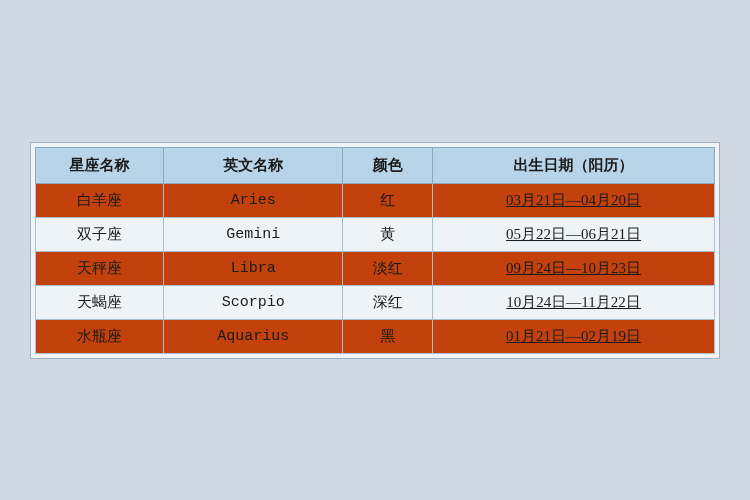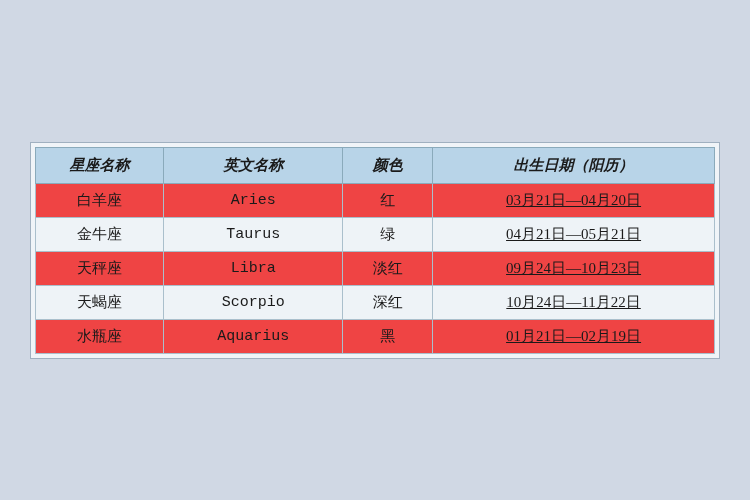--- a/index.html
+++ b/index.html
@@ -30,30 +30,29 @@
     }
 
     thead tr th {
       background-color: #b8d4e8;
       border: 1px solid #8aaabb;
       padding: 8px 12px;
       text-align: center;
       font-size: 15px;
       font-weight: bold;
       color: #1a1a1a;
-      font-style: italic;
     }
 
     tbody tr td {
       border: 1px solid #aabfcc;
       padding: 7px 12px;
       text-align: center;
       font-size: 15px;
       color: #1a1a1a;
-      background-color: #ef4444;
+      background-color: #c2410c;
     }
 
     tbody tr:nth-child(even) td {
       background-color: #eef3f7;
     }
 
     tbody tr td:nth-child(1) {
       width: 100px;
     }
     tbody tr td:nth-child(2) {
@@ -82,24 +81,24 @@
       </tr>
     </thead>
     <tbody id="table-body">
     <tr>
           <td>白羊座</td>
           <td>Aries</td>
           <td>红</td>
           <td>03月21日—04月20日</td>
         </tr>
         <tr>
-          <td>金牛座</td>
-          <td>Taurus</td>
-          <td>绿</td>
-          <td>04月21日—05月21日</td>
+          <td>双子座</td>
+          <td>Gemini</td>
+          <td>黄</td>
+          <td>05月22日—06月21日</td>
         </tr>
         <tr>
           <td>天秤座</td>
           <td>Libra</td>
           <td>淡红</td>
           <td>09月24日—10月23日</td>
         </tr>
         <tr>
           <td>天蝎座</td>
           <td>Scorpio</td>

